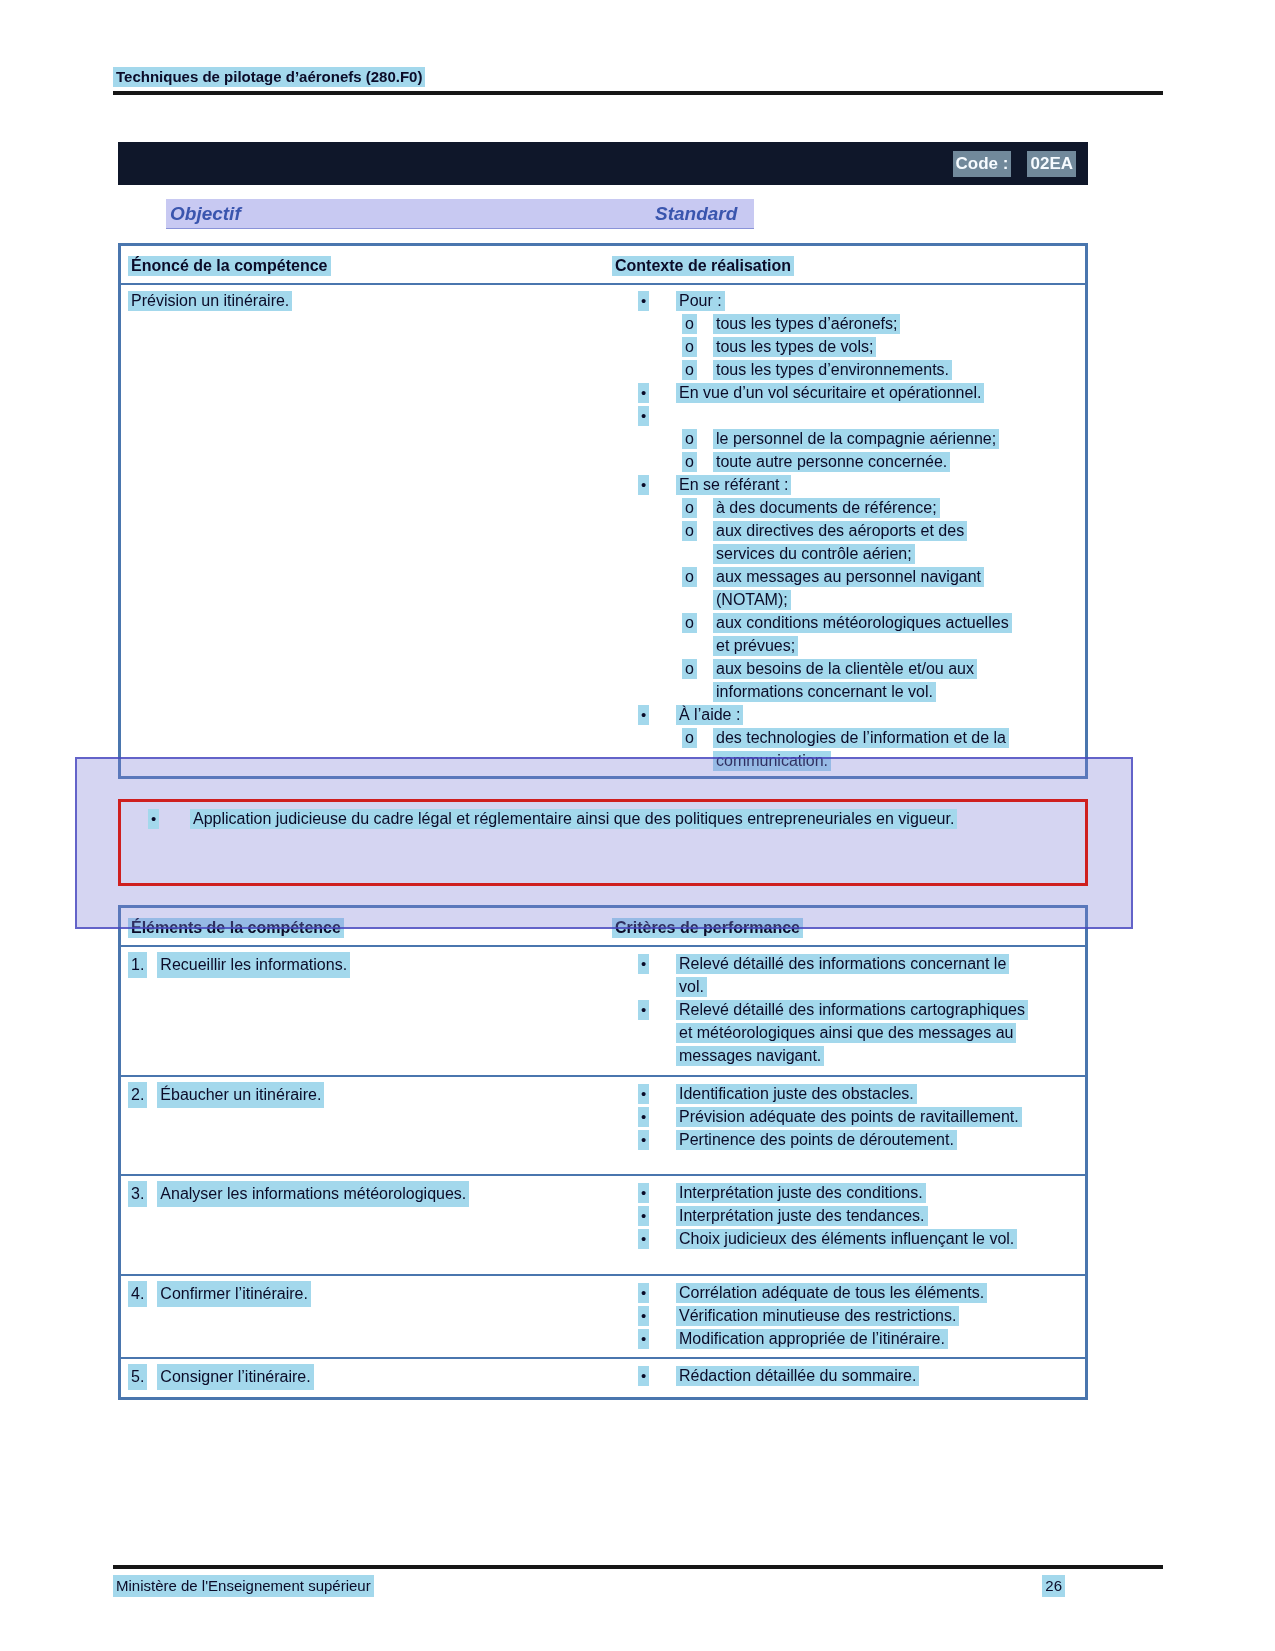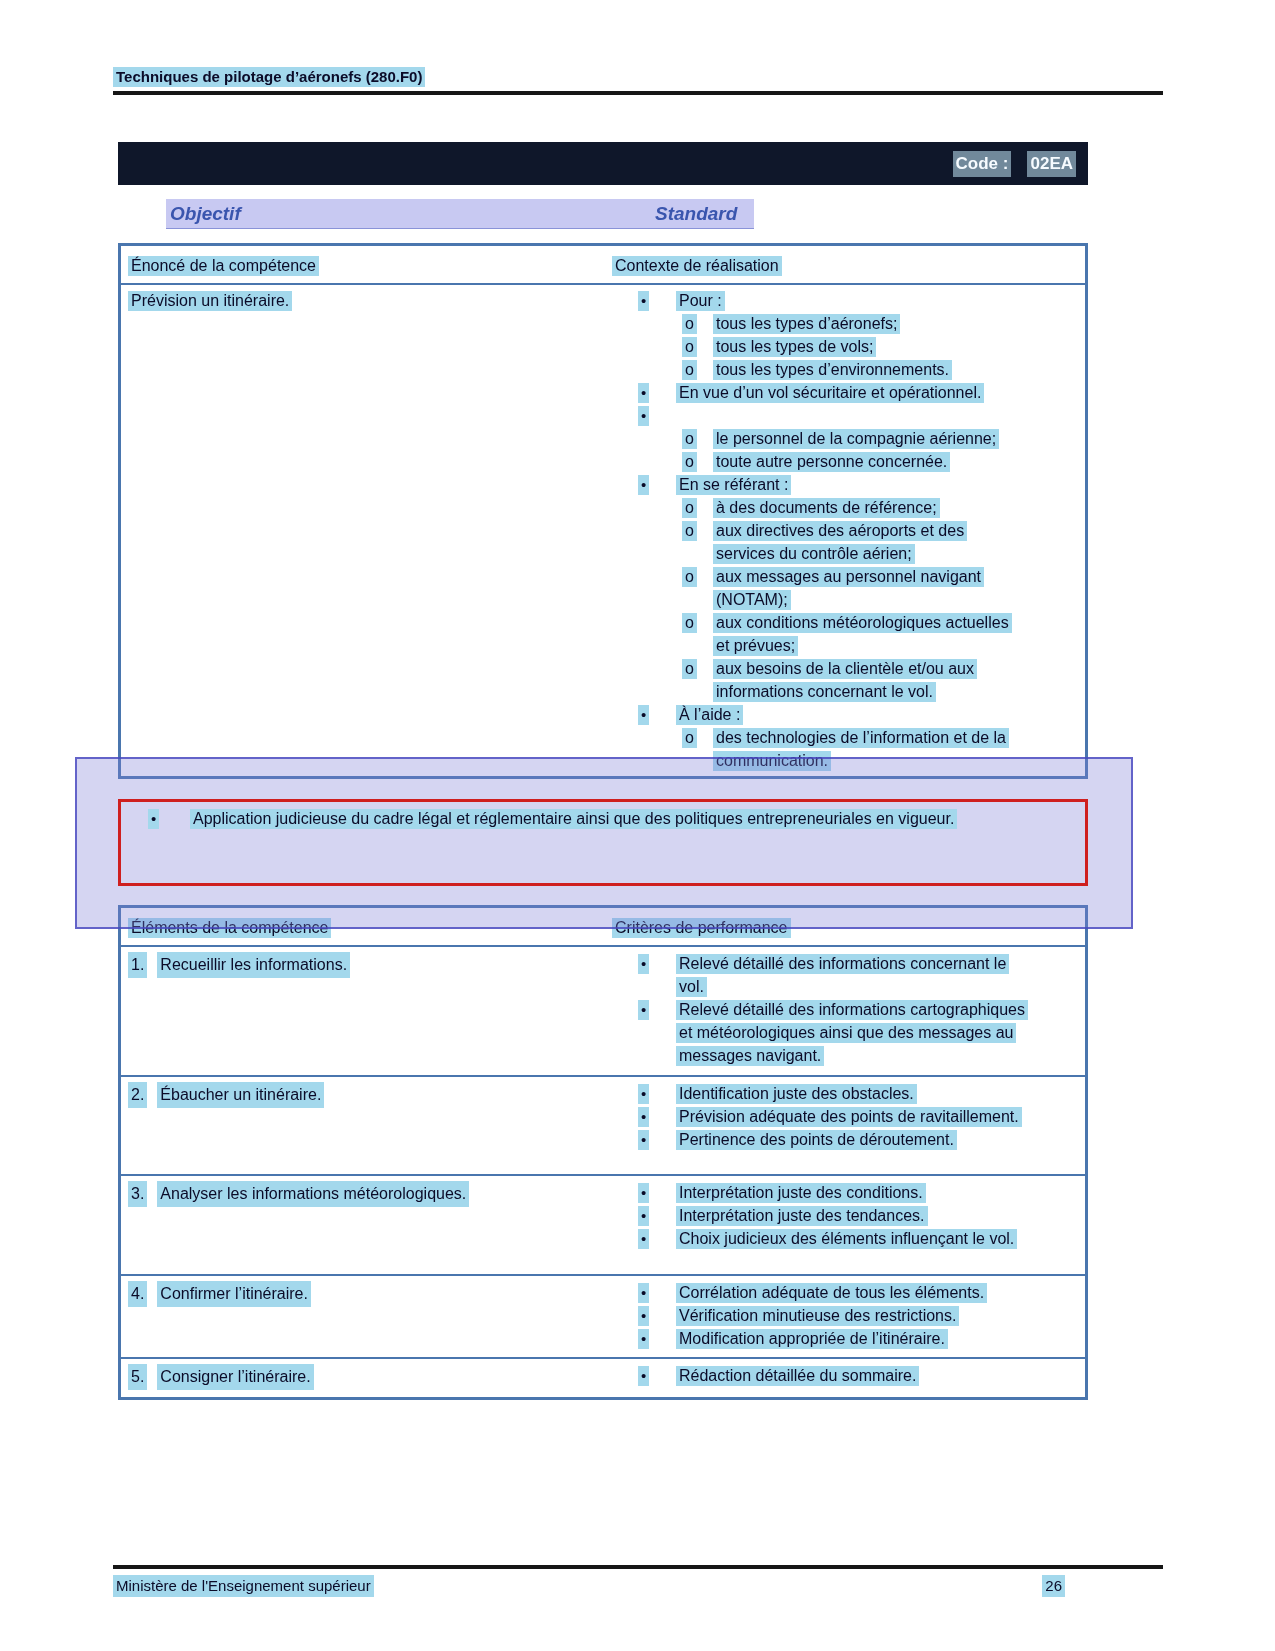--- a/index.html
+++ b/index.html
@@ -6,21 +6,21 @@
   html, body { background:#ffffff; }
   .page {
     position:relative; width:1275px; height:1651px; background:#ffffff;
     font-family:"Liberation Sans", sans-serif; font-size:16px; line-height:23px;
     color:#0b0b28; overflow:hidden;
   }
   .hl {
     background:#a3d8ec; padding:1px 3px 2px;
     -webkit-box-decoration-break:clone; box-decoration-break:clone;
   }
-  .bold { font-weight:normal; }
+  .bold { font-weight:bold; }
 
   
   .top-header {
     position:absolute; left:113px; top:67px; width:1050px;
     padding-bottom:5px; border-bottom:4px solid #161616;
     font-size:15px; font-weight:bold; line-height:19px;
   }
   .footer {
     position:absolute; left:113px; top:1565px; width:1050px;
     border-top:4px solid #161616; padding-top:6px;

